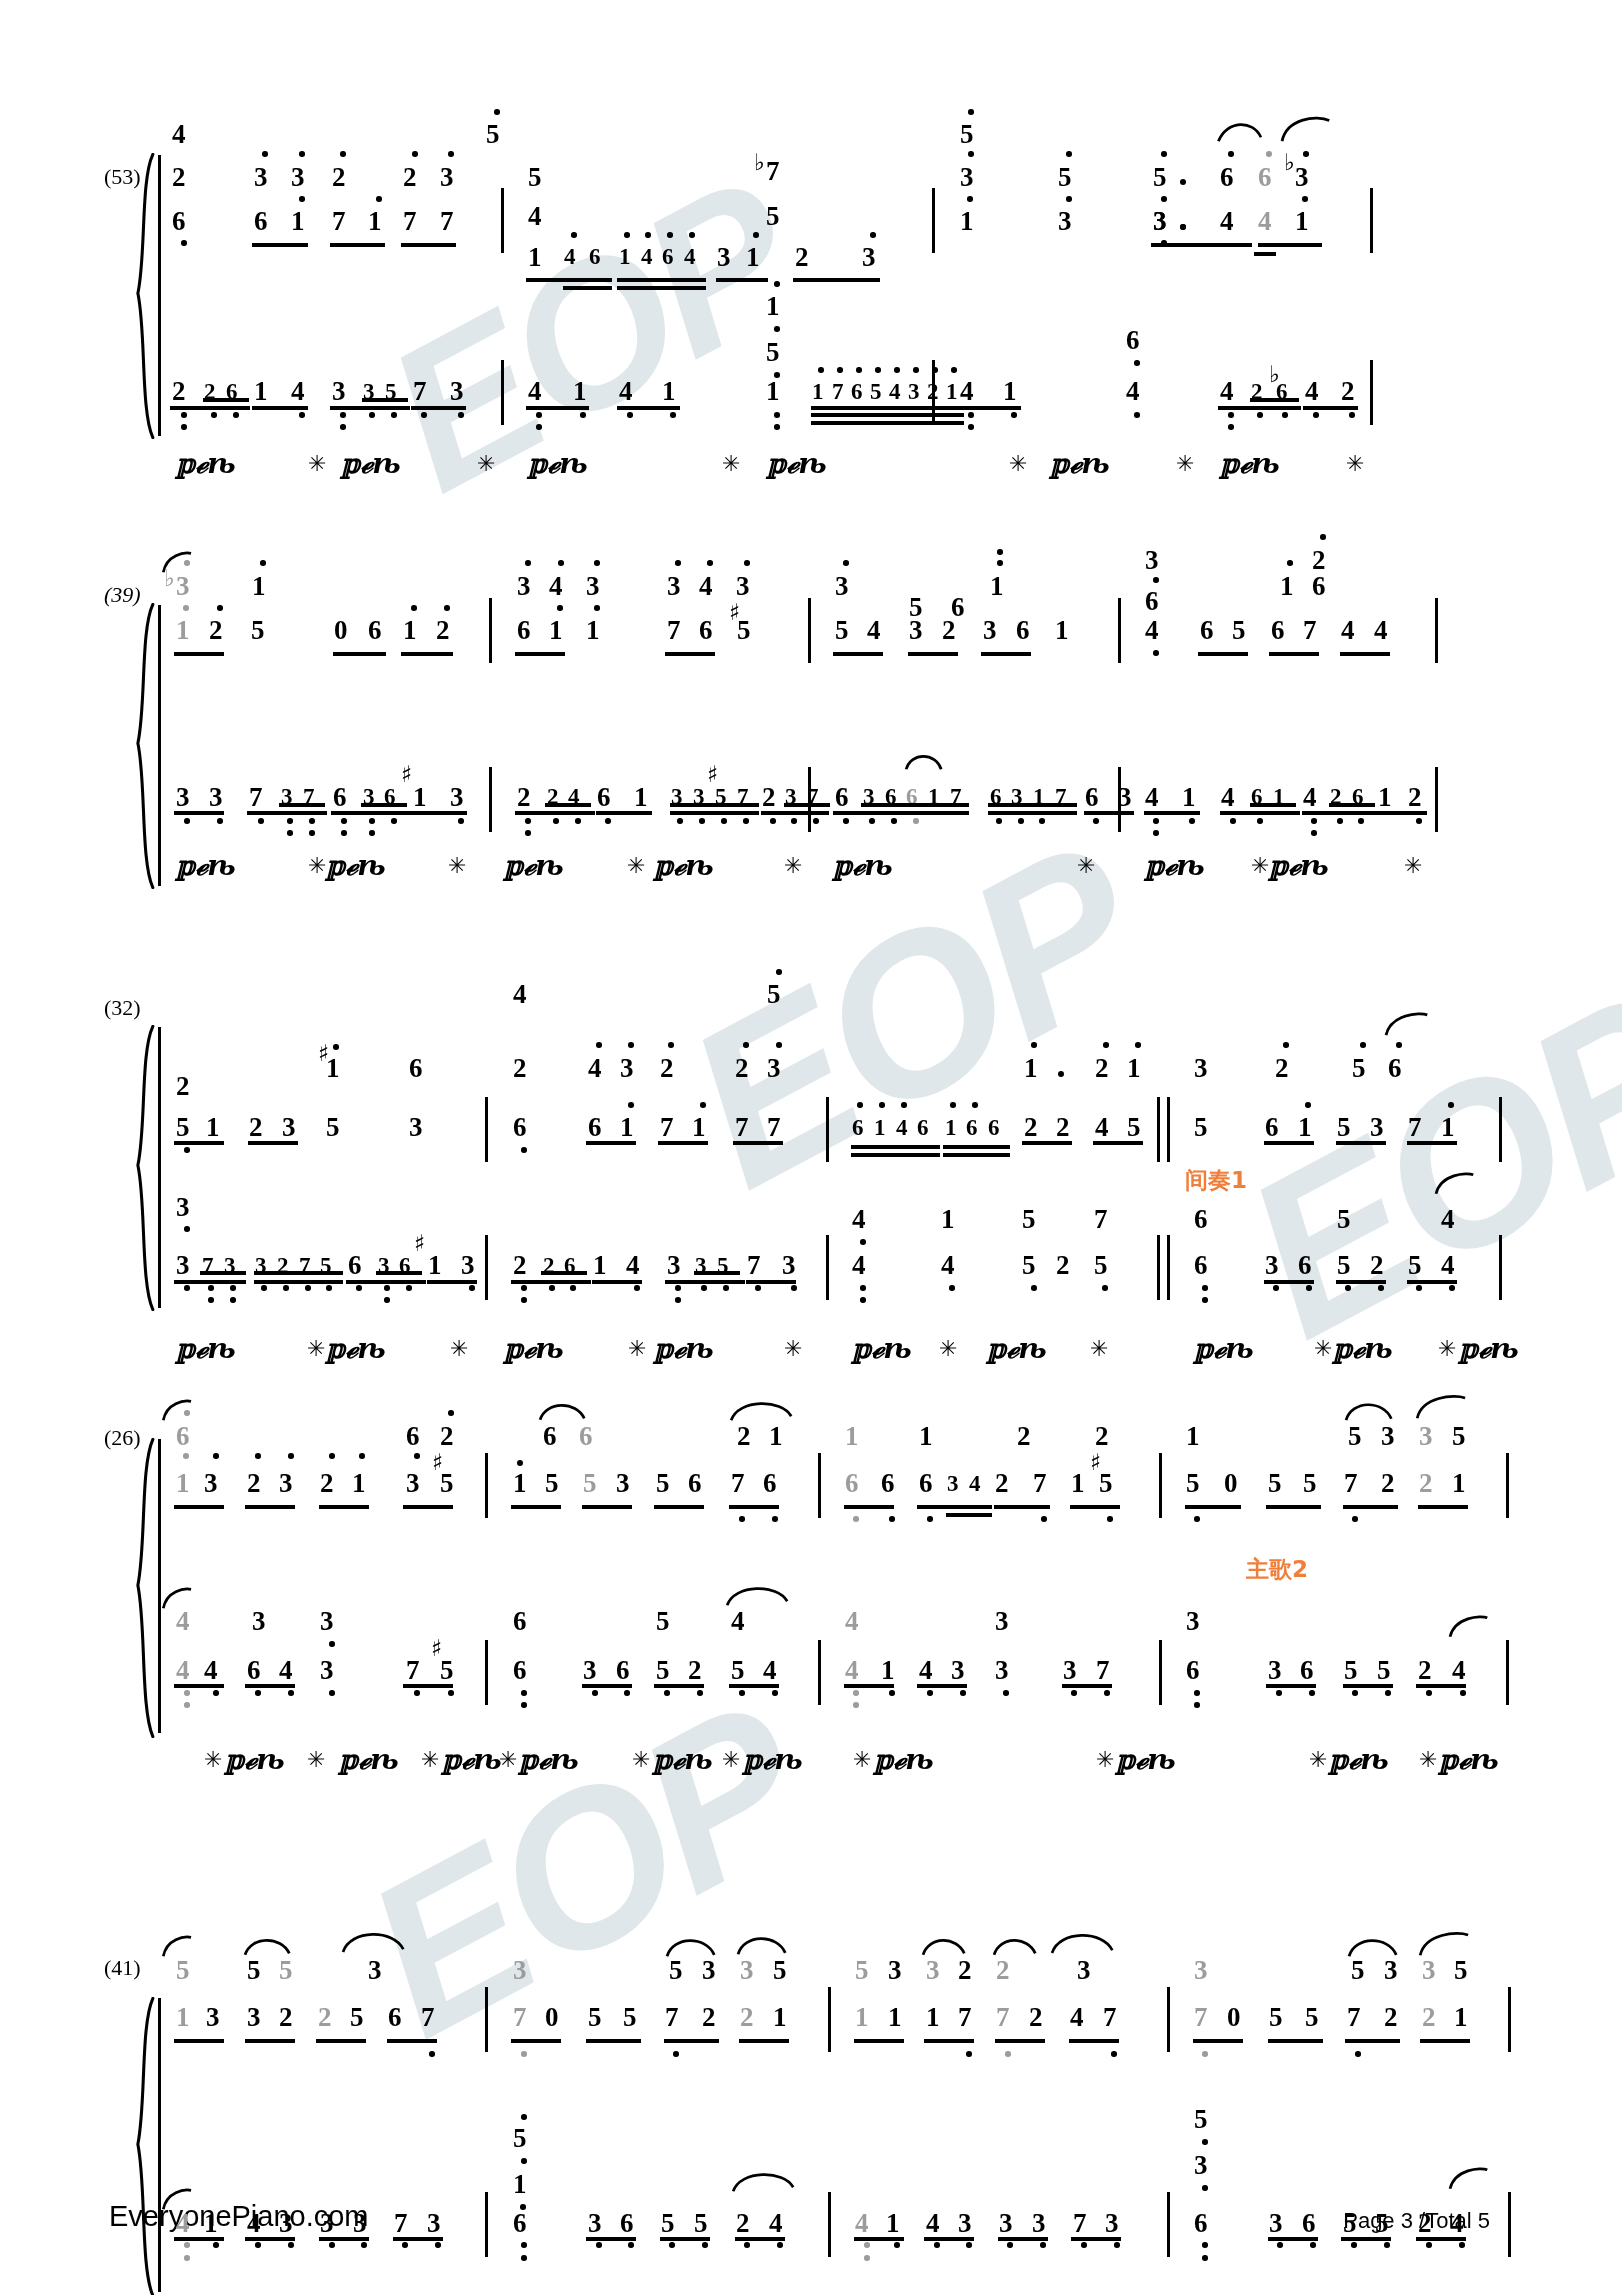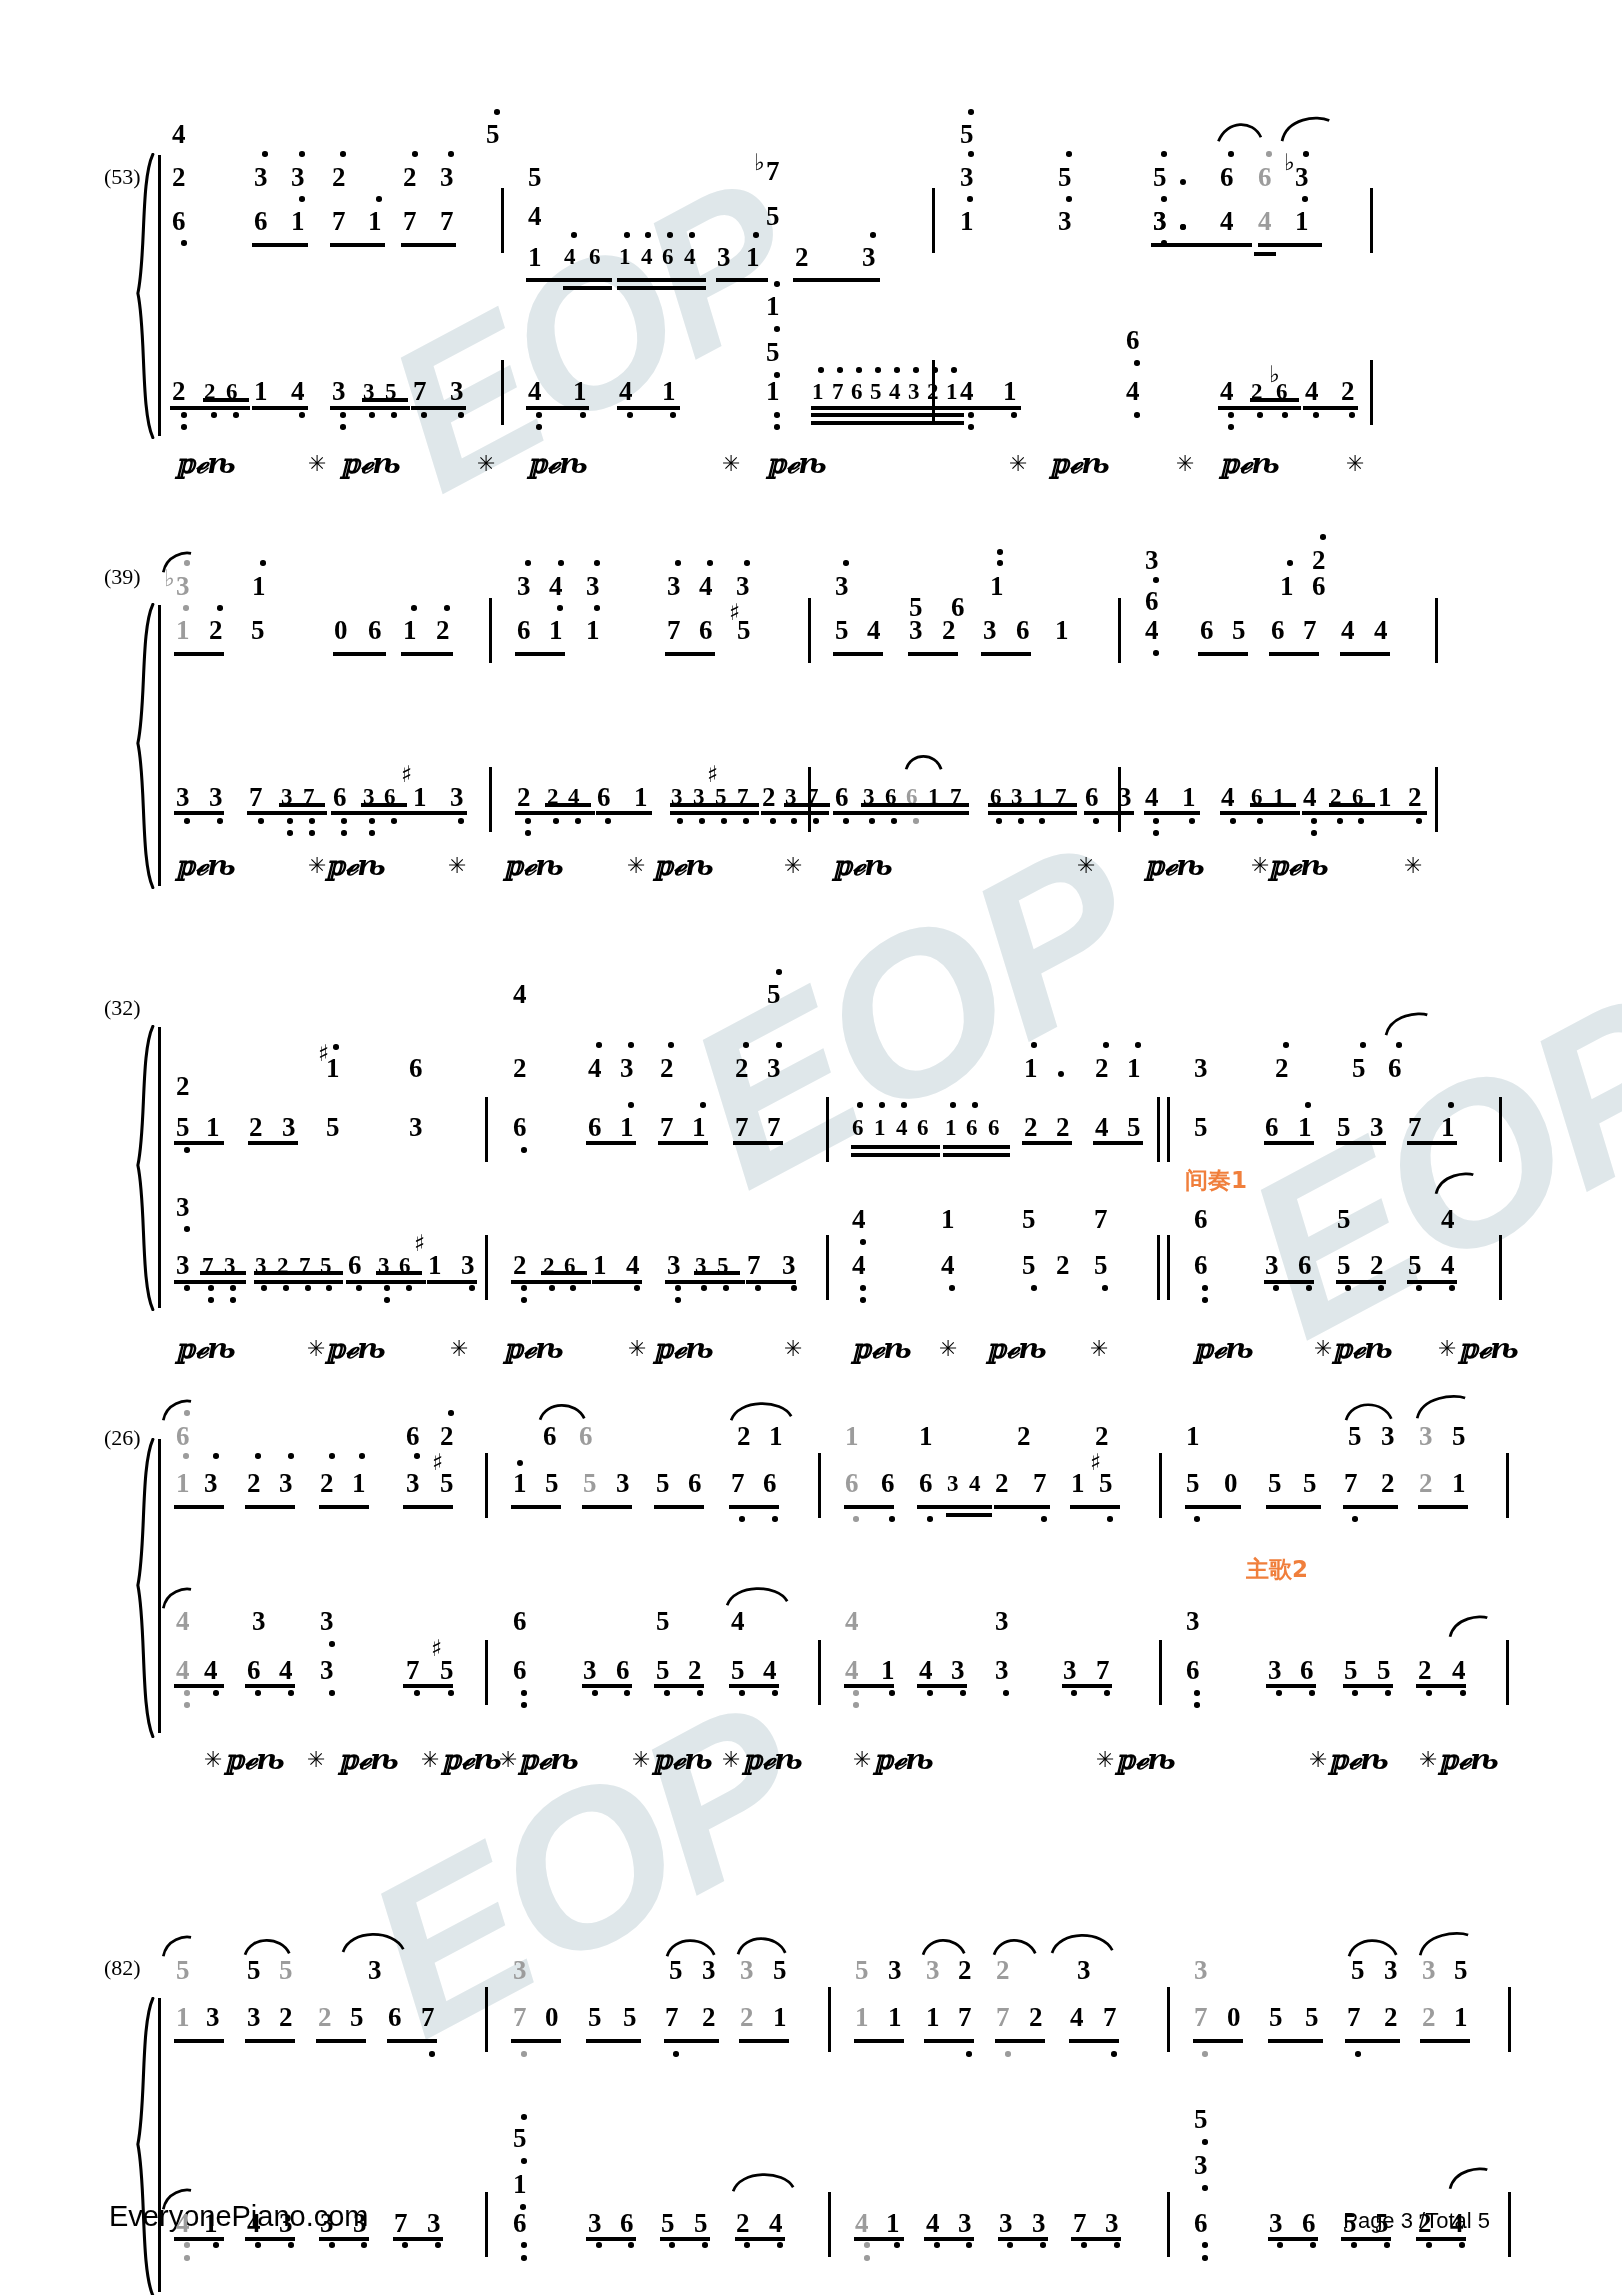--- a/index.html
+++ b/index.html
@@ -377,21 +377,21 @@
     <div class="ped" style="left:767px;top:450px;">𝕡ℯѣ</div>
     <div class="pedoff" style="left:1009px;top:453px;">✳</div>
     <div class="ped" style="left:1050px;top:450px;">𝕡ℯѣ</div>
     <div class="pedoff" style="left:1176px;top:453px;">✳</div>
     <div class="ped" style="left:1220px;top:450px;">𝕡ℯѣ</div>
     <div class="pedoff" style="left:1346px;top:453px;">✳</div>
   </div>
 
   <div class="system" style="left:0;top:518px;width:1623px;height:423px;">
 
-    <div class="mnum" style="left:104px;top:46px;">(39)</div>
+    <div class="mnum" style="left:104px;top:64px;font-style:italic;">(39)</div>
 
     <div class="brace" style="left:131px;top:85px;">
       <svg width="26" height="286" viewBox="0 0 38 420">
         <path d="M32 2 C14 40 22 150 10 206 C22 262 14 378 32 418" stroke="#000" stroke-width="4.5" fill="none" stroke-linecap="round"></path>
       </svg>
     </div>
     <div class="bar" style="left:158px;top:87px;height:281px;"></div>
 
     <div class="slur" style="left:161px;top:34px;">
       <svg width="33" height="23" viewBox="0 0 48 34">
@@ -1197,21 +1197,21 @@
     <div class="pedoff" style="left:1096px;top:468px;">✳</div>
     <div class="ped" style="left:1116px;top:465px;">𝕡ℯѣ</div>
     <div class="pedoff" style="left:1309px;top:468px;">✳</div>
     <div class="ped" style="left:1329px;top:465px;">𝕡ℯѣ</div>
     <div class="pedoff" style="left:1419px;top:468px;">✳</div>
     <div class="ped" style="left:1439px;top:465px;">𝕡ℯѣ</div>
   </div>
 
   <div class="system" style="left:0;top:1697px;width:1623px;height:436px;">
 
-    <div class="mnum" style="left:104px;top:258px;">(82)</div>
+    <div class="mnum" style="left:104px;top:258px;">(41)</div>
 
     <div class="brace" style="left:131px;top:300px;">
       <svg width="26" height="300" viewBox="0 0 38 440">
         <path d="M32 2 C14 42 22 156 10 216 C22 276 14 396 32 438" stroke="#000" stroke-width="4.5" fill="none" stroke-linecap="round"></path>
       </svg>
     </div>
     <div class="bar" style="left:158px;top:301px;height:294px;"></div>
 
     <div class="slur" style="left:161px;top:239px;">
       <svg width="33" height="23" viewBox="0 0 48 34">

